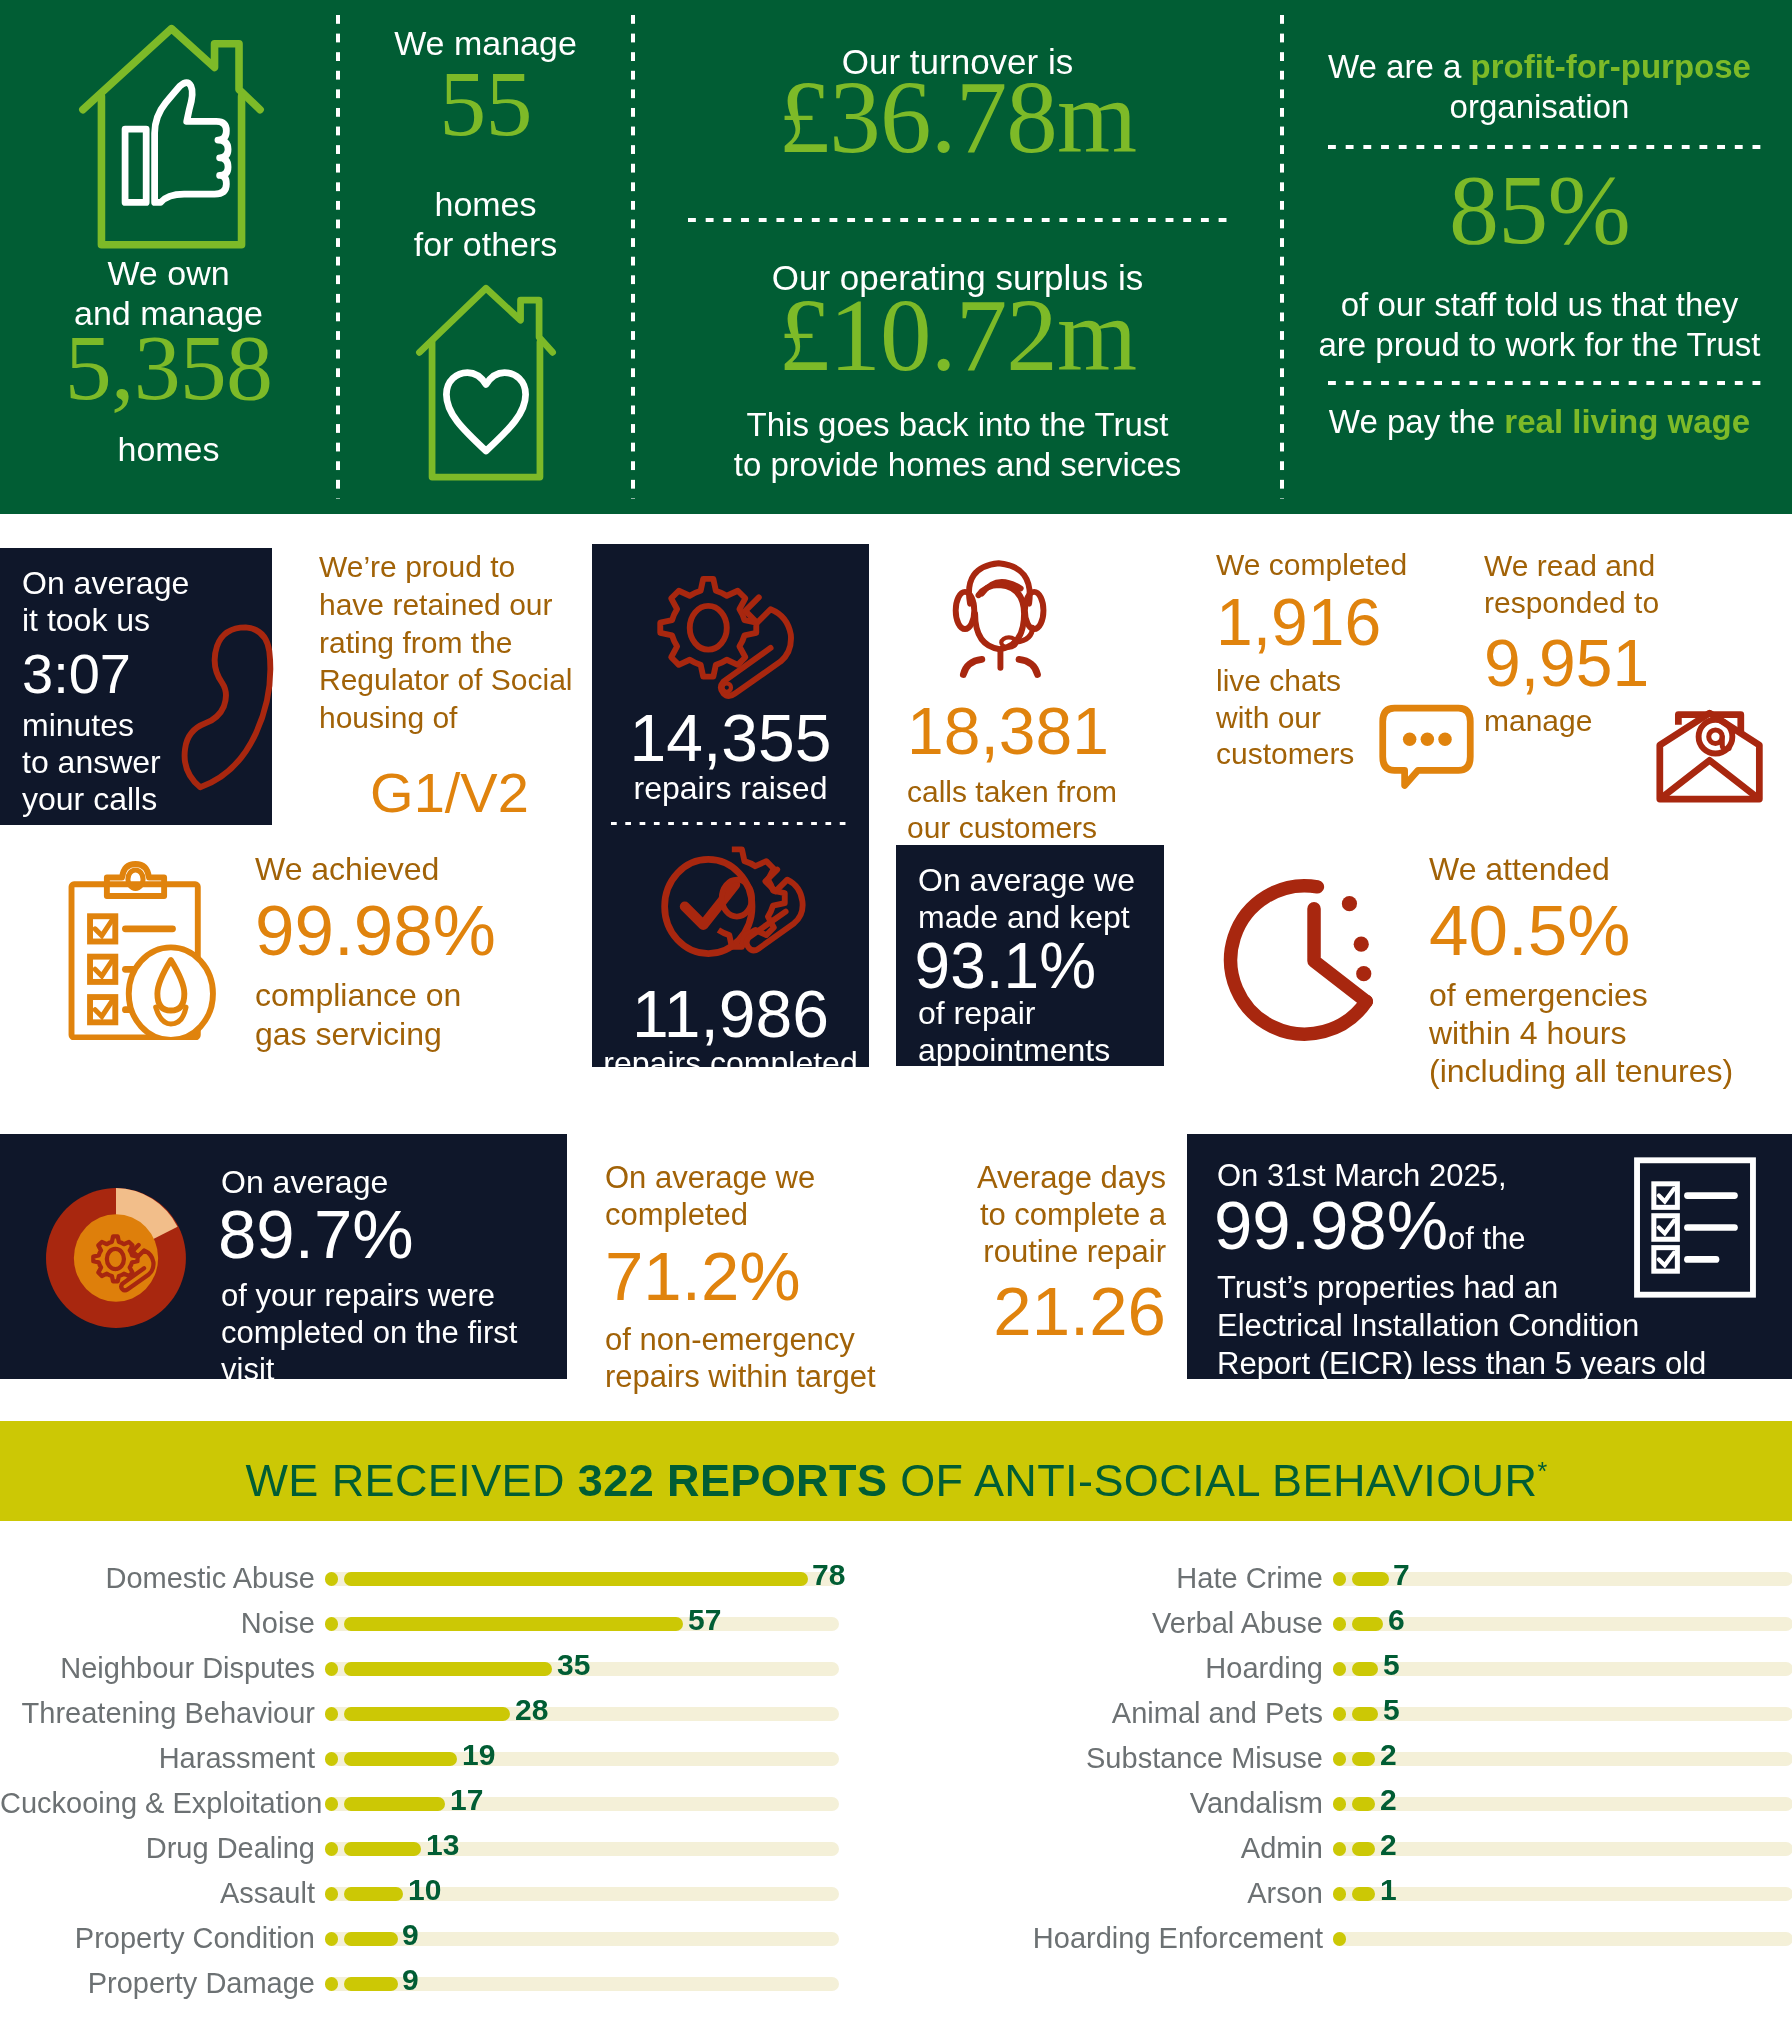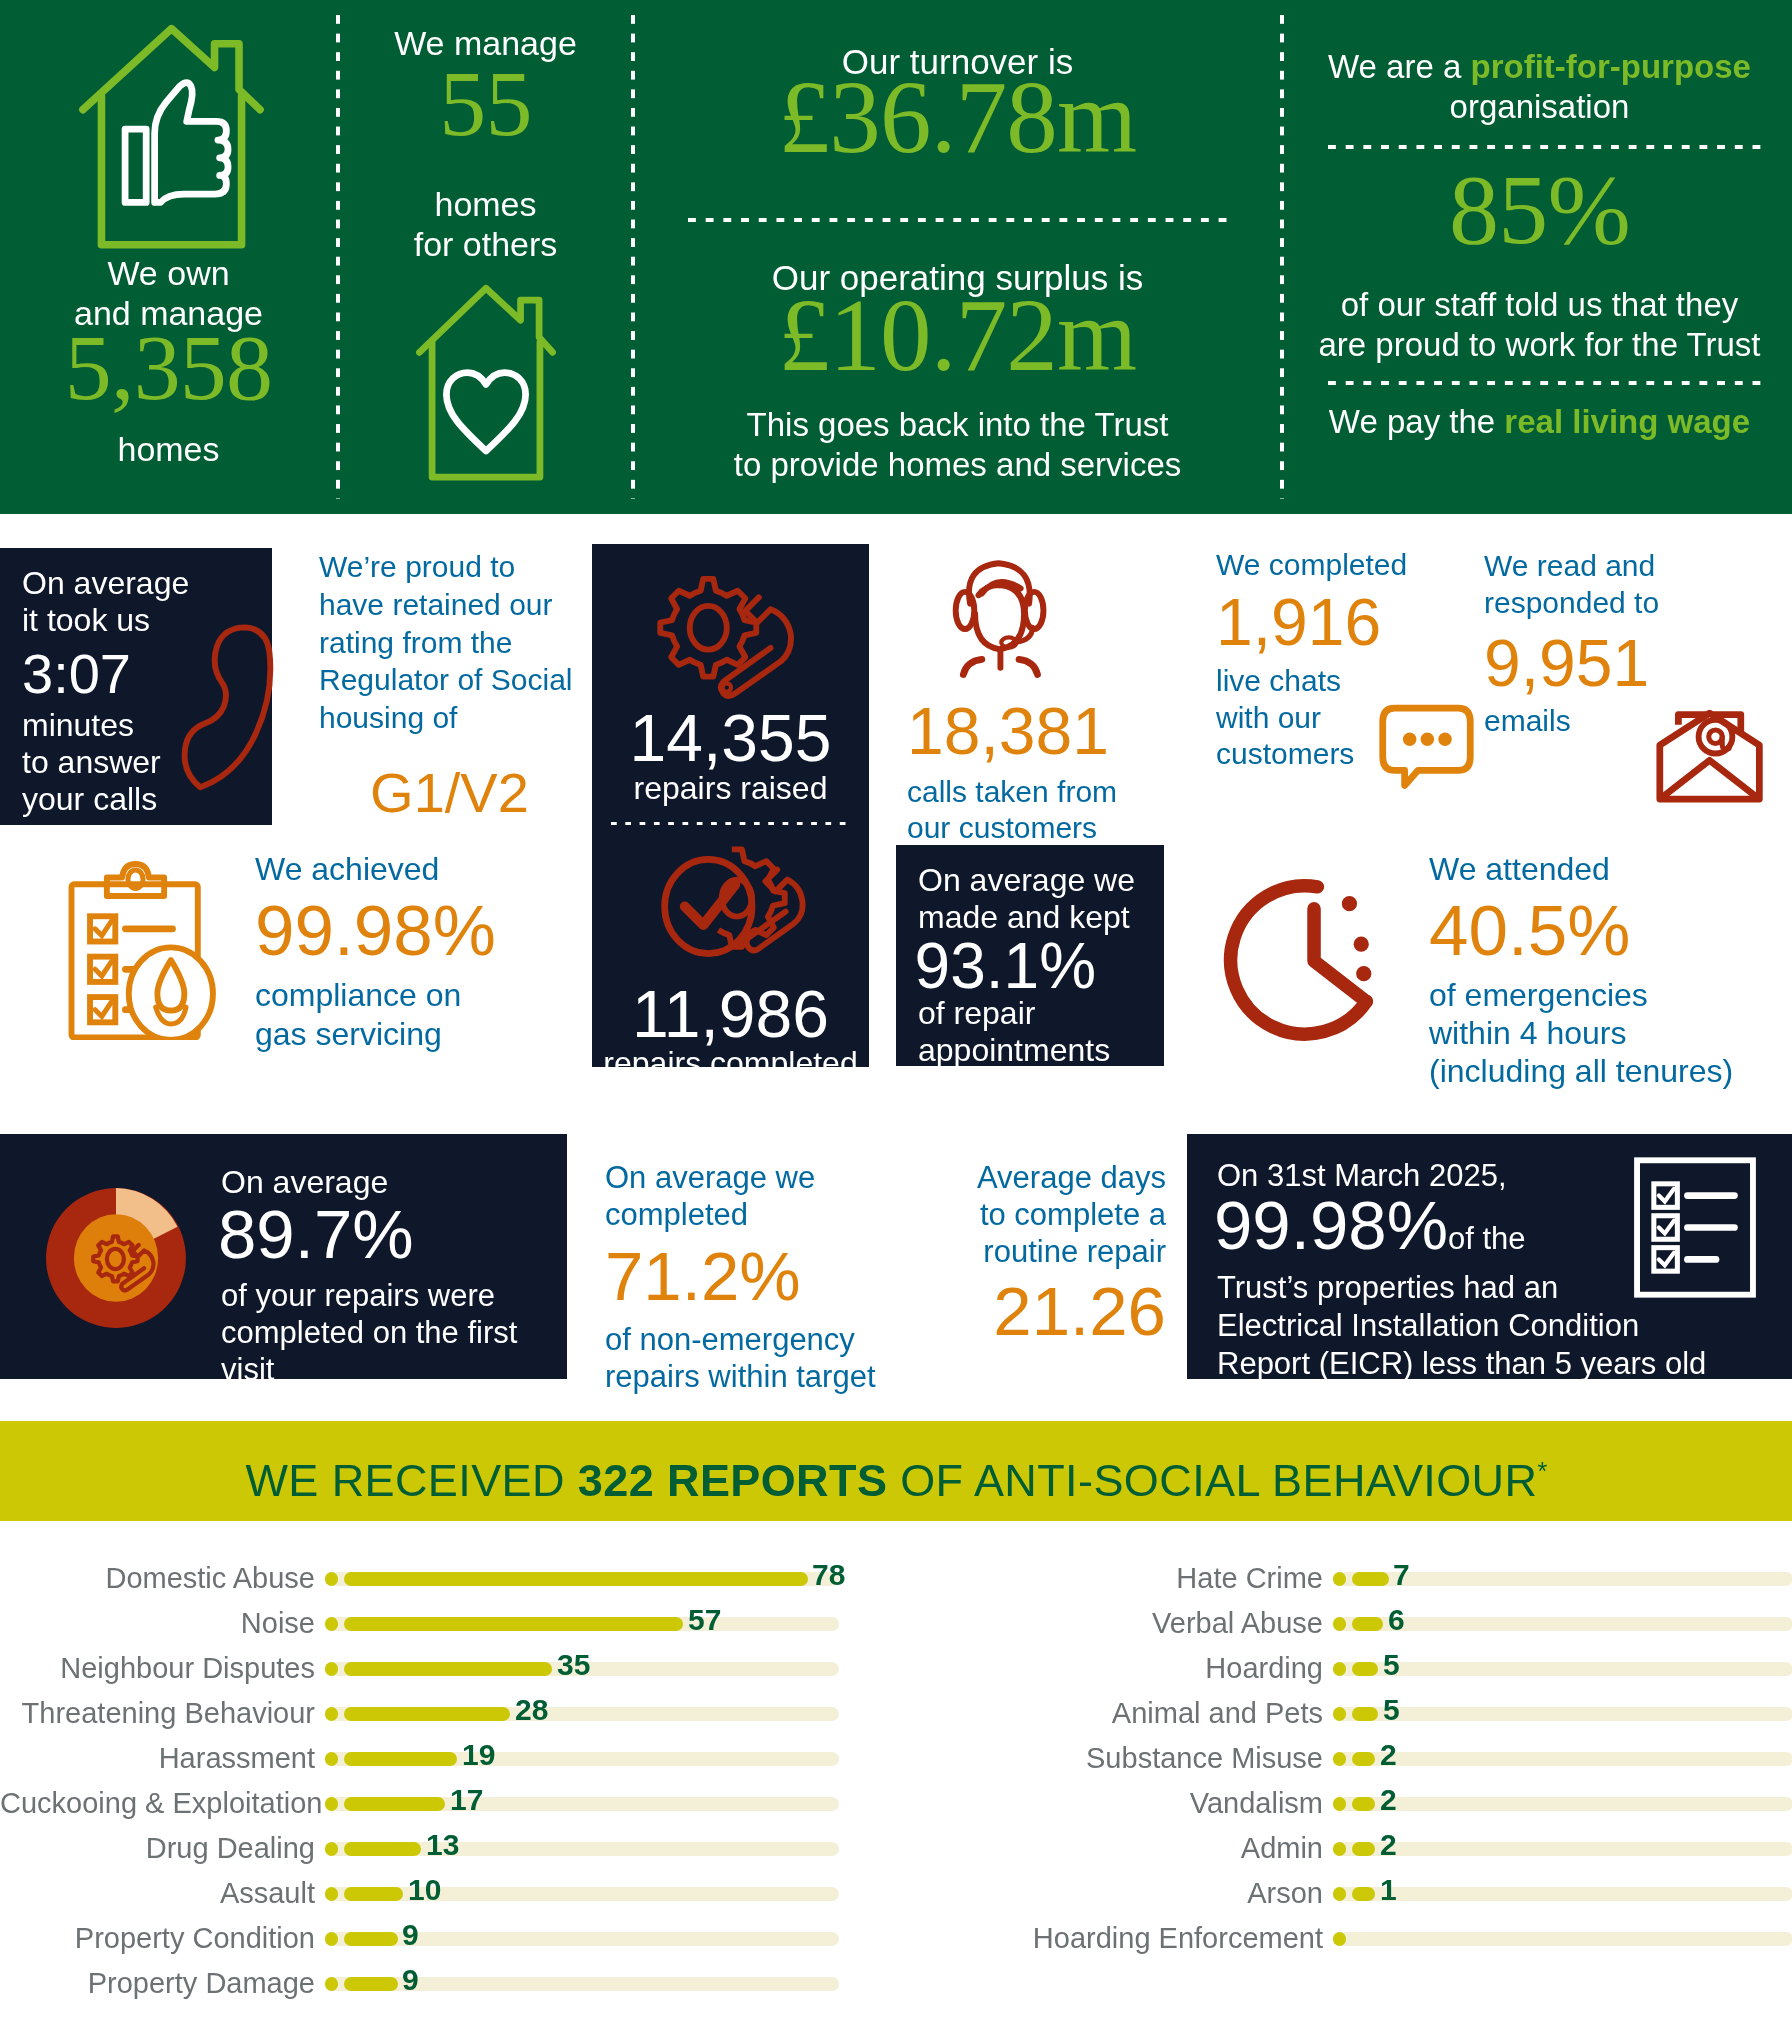--- a/index.html
+++ b/index.html
@@ -74,21 +74,21 @@
     font-size: 33px; line-height: 1.22; color: #fff; }
   #c4-div2 { position: absolute; top: 381px; left: 42px; width: 439px; }
   #col4 .wage { position: absolute; top: 403px; left: 0; width: 507px; text-align: center;
     font-size: 33px; color: #fff; font-weight: bold; }
   #col4 .wage .plain { font-weight: normal; }
 
   
   .mid { position: absolute; left: 0; top: 514px; width: 1793px; height: 894px; background: #fff; }
   .obox { position: absolute; background: #0f172a; }
   .thin { color: #E0830D; font-family: "Liberation Sans", sans-serif; font-weight: 300; }
-  .grey { color: #0369a1; }
+  .grey { color: #a16207; }
   .num-o { color: #E0830D; font-weight: 300; }
   .num-w { color: #ffffff; font-weight: 300; }
 
   .dot-h-w { height: 3.4px; background-image: linear-gradient(to right, #fff 0 5.9px, transparent 5.9px 14.3px);
     background-size: 14.3px 3.4px; }
 
   
   .asb-band { position: absolute; left: 0; top: 1421px; width: 1793px; height: 100px; background: #CCC805; }
   .asb-title { width: 1793px; text-align: center; font-size: 45px; letter-spacing: 0.4px;
     color: #015D34; line-height: 100px; font-weight: 400; }
@@ -245,21 +245,21 @@
         <circle cx="40" cy="45" r="8" fill="#E0830D"></circle>
         <circle cx="61" cy="45" r="8" fill="#E0830D"></circle>
         <circle cx="82" cy="45" r="8" fill="#E0830D"></circle>
       </svg>
     </div>
   </div>
 
   <div style="position:absolute;left:1484px;top:34px;width:236px;">
     <div class="grey" style="font-size:30px;line-height:1.22;">We read and<br>responded to</div>
     <div class="num-o" style="font-size:66px;margin-top:3.4px;">9,951</div>
-    <div class="grey" style="font-size:30px;margin-top:3.4px;">emails</div>
+    <div class="grey" style="font-size:30px;margin-top:3.4px;">manage</div>
     <div style="position:absolute;left:169px;top:160px;">
       <svg width="114" height="97" viewBox="0 0 135 115">
         <path d="M30 20 L30 8 L104 8 L104 56" fill="none" stroke="#A8270F" stroke-width="8" stroke-linejoin="round"></path>
         <path d="M8 44 L67 6 L126 44 L126 108 L8 108 Z" fill="#ffffff" stroke="#A8270F" stroke-width="8" stroke-linejoin="round"></path>
         <path d="M8 108 L67 62 L126 108" fill="none" stroke="#A8270F" stroke-width="8" stroke-linejoin="round"></path>
         <circle cx="74" cy="34" r="20" fill="none" stroke="#A8270F" stroke-width="7"></circle>
         <circle cx="74" cy="34" r="8" fill="none" stroke="#A8270F" stroke-width="6"></circle>
         <path d="M82 34 L82 44 Q82 50 90 48" fill="none" stroke="#A8270F" stroke-width="6" stroke-linecap="round"></path>
       </svg>
     </div>

